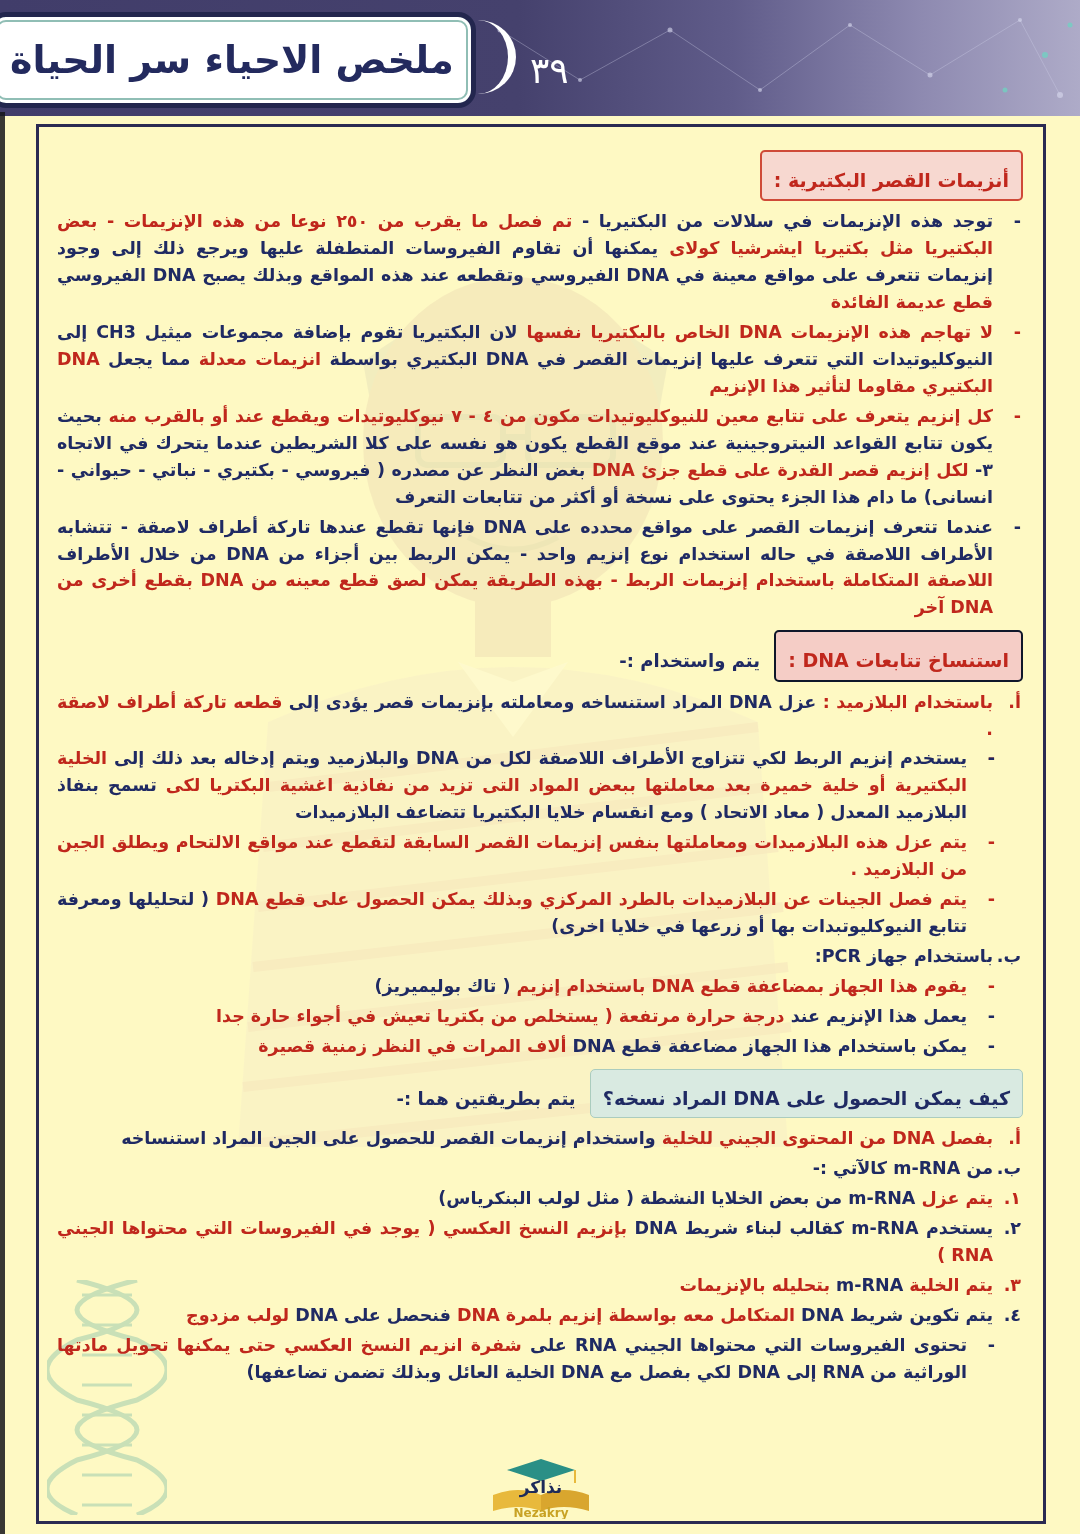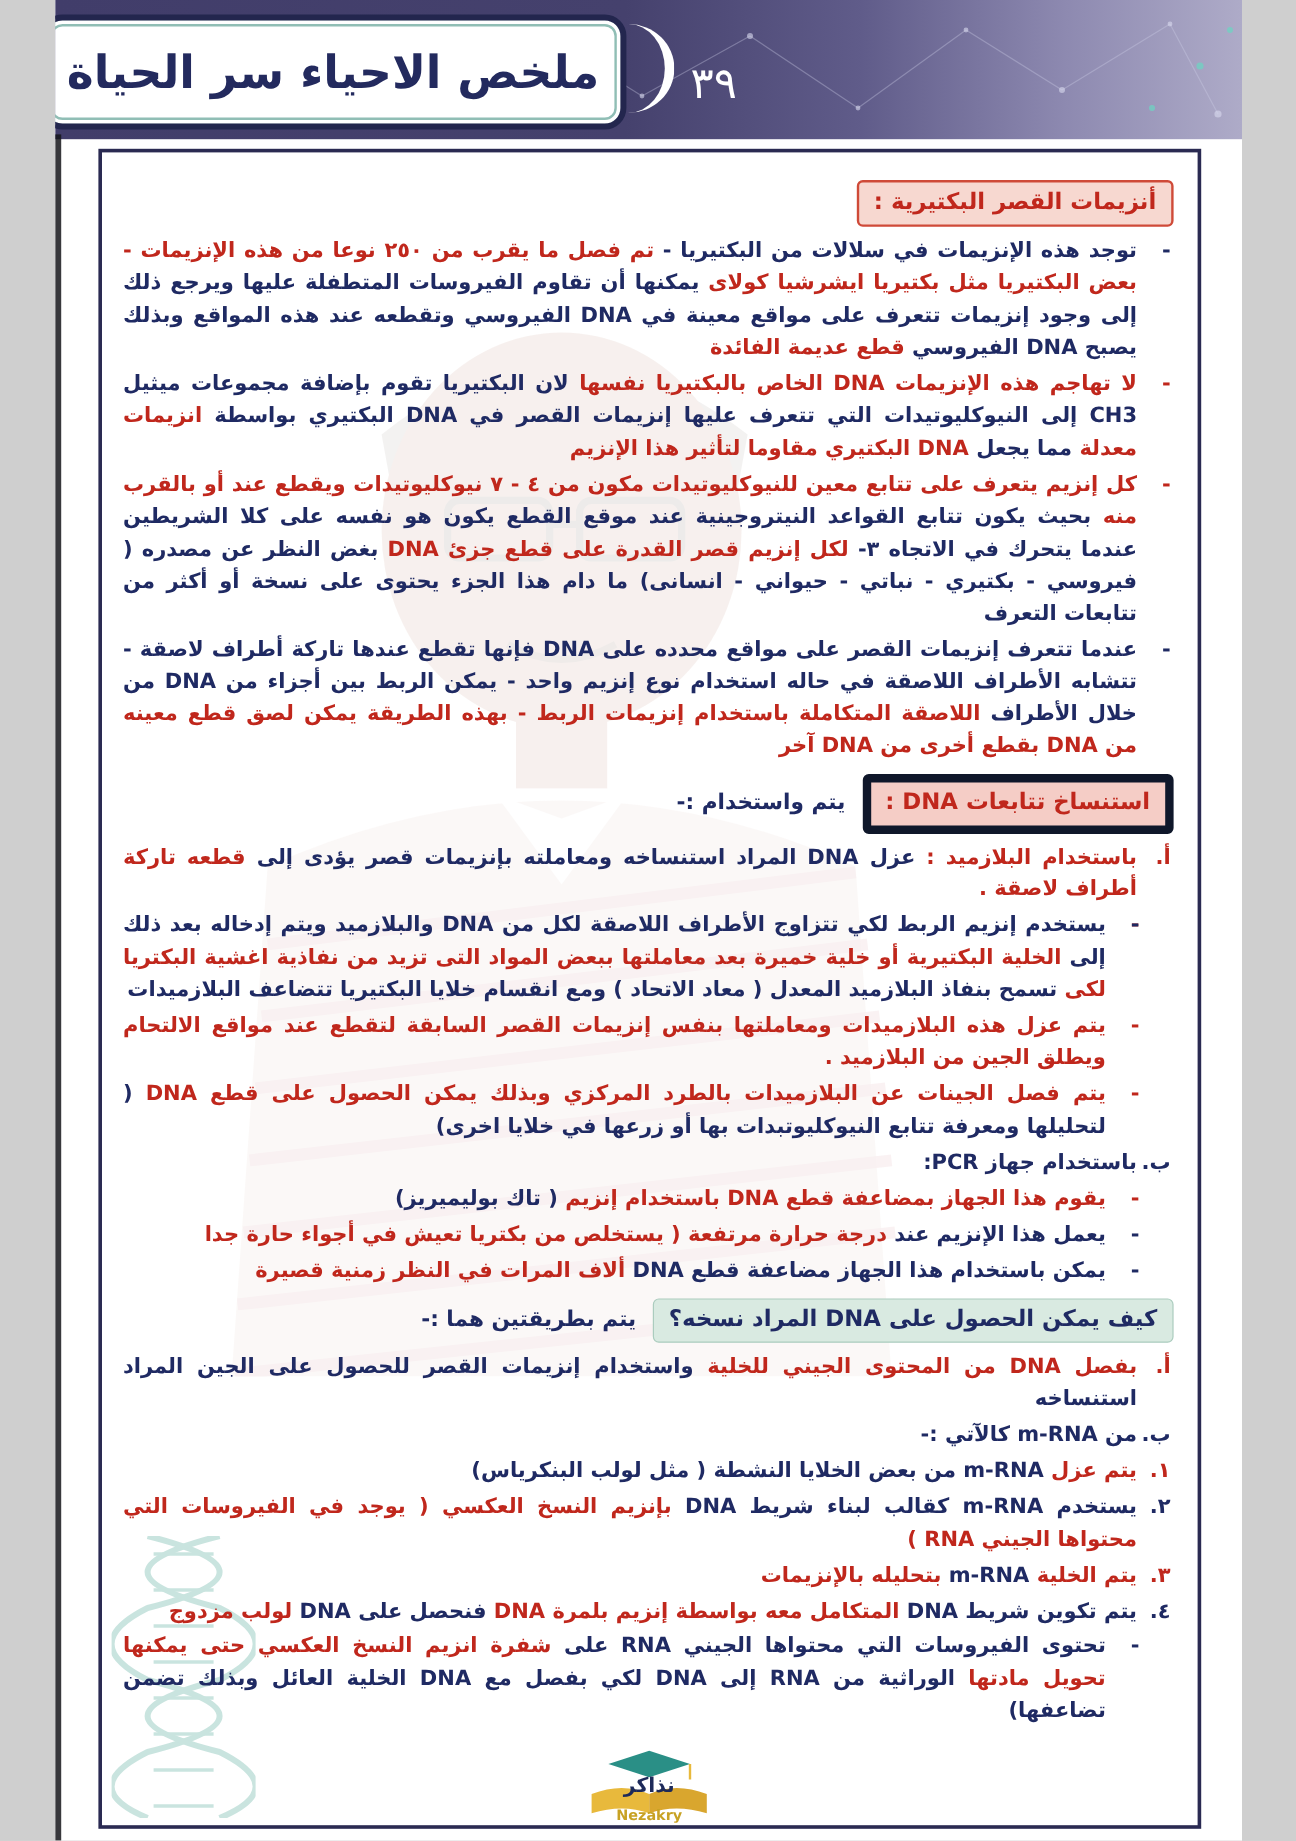--- a/index.html
+++ b/index.html
@@ -1,16 +1,16 @@
 <!DOCTYPE html>
 <html lang="ar"><head>
 <meta charset="utf-8">
 <style>
   html,body{margin:0;padding:0;background:#cfcfcf;}
-  .page{position:relative;width:989px;height:1534px;margin:0 auto;background:#ffffff;
+  .page{position:relative;width:1080px;height:1534px;margin:0 auto;background:#fef9c3;
         overflow:hidden;font-family:"DejaVu Sans",sans-serif;}
 
   
   .header{position:absolute;top:0;left:0;right:0;height:116px;
           background:linear-gradient(90deg,#413d6a 0%,#45416d 48%,#605c8a 68%,#8d89b0 85%,#aeabc8 100%);}
   .net{position:absolute;right:0;top:0;height:116px;width:620px;}
   .title-box{position:absolute;top:12px;left:-12px;width:478px;height:86px;background:#fff;
              border:5px solid #23264e;border-radius:18px;display:flex;align-items:center;justify-content:center;
              box-shadow:inset 0 0 0 3px #fff, inset 0 0 0 5px rgba(53,137,120,.55);}
   .title-text{font-size:38px;font-weight:bold;color:#232a5e;white-space:nowrap;}
@@ -25,23 +25,23 @@
   .content{position:absolute;top:124px;left:36px;right:34px;bottom:10px;
            border:3px solid #2a2a52;direction:rtl;padding:14px 20px 64px 18px;overflow:hidden;}
   .wm-face{position:absolute;top:140px;right:250px;width:580px;height:880px;opacity:.15;z-index:0;pointer-events:none;}
   .wm-dna{position:absolute;left:8px;bottom:6px;width:120px;height:235px;opacity:.33;z-index:0;pointer-events:none;}
   .blocks{position:relative;z-index:1;font-weight:bold;font-size:17.5px;line-height:1.54;color:#1f2a63;text-align:justify;}
 
   .para{position:relative;padding:0 30px 0 0;margin:3px 0;}
   .para .marker{position:absolute;right:2px;top:0;}
   .indent1{margin-right:26px;}
   .heading{margin:9px 0 7px;}
-  .hbox{display:inline-block;padding:2px 12px 4px;border-radius:5px;font-size:19px;margin-left:8px;}
+  .hbox{display:inline-block;padding:14px 12px 4px;border-radius:5px;font-size:19px;margin-left:8px;}
   .red-box{background:#f7d8d0;border:2px solid #cf4a38;}
-  .pink-box{background:#f5cdc6;border:7px solid #0f172a;}
+  .pink-box{background:#f5cdc6;border:2px solid #0f172a;}
   .teal-box{background:#d9eae1;border:1px solid #abccbe;}
   .hafter{font-size:18px;}
   .c-navy{color:#1f2a63;}
   .c-red{color:#c0271c;}
 
   
   .logo{position:absolute;left:50%;bottom:2px;transform:translateX(-50%);z-index:2;}
 </style>
 </head>
 <body>

